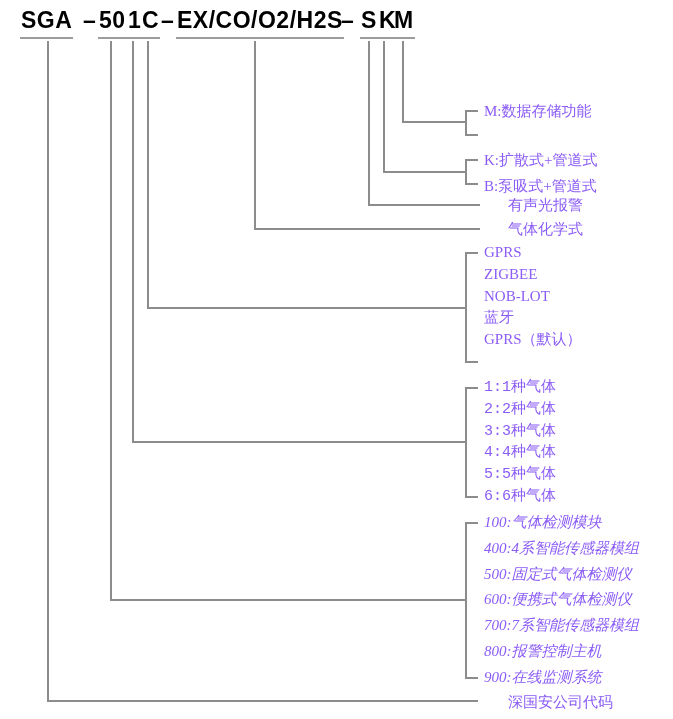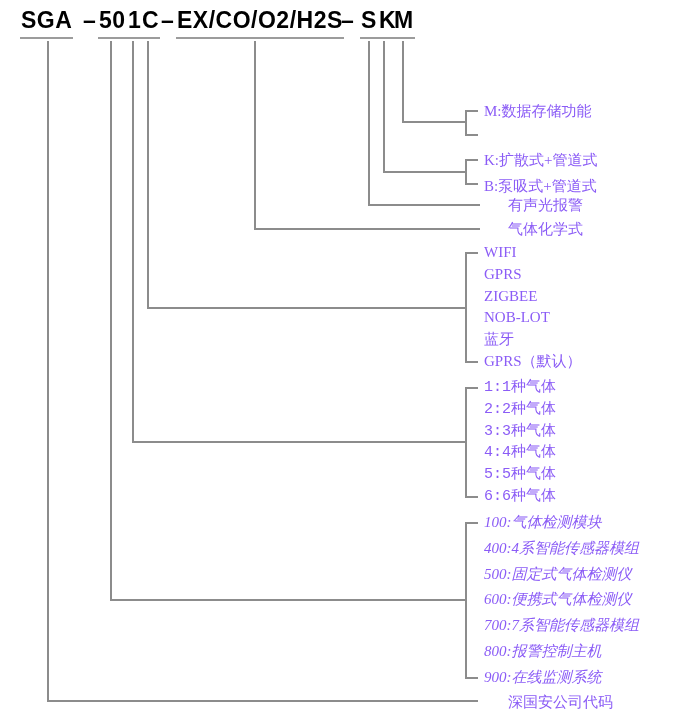--- a/index.html
+++ b/index.html
@@ -79,21 +79,20 @@
 
   <div class="grp g-sampling">
     <div class="row">K:扩散式+管道式</div>
     <div class="row">B:泵吸式+管道式</div>
   </div>
 
   <div class="lbl l-alarm">有声光报警</div>
   <div class="lbl l-chemical">气体化学式</div>
 
   <div class="grp g-comms">
-    <div class="row">WIFI</div>
     <div class="row">GPRS</div>
     <div class="row">ZIGBEE</div>
     <div class="row">NOB-LOT</div>
     <div class="row">蓝牙</div>
     <div class="row">GPRS（默认）</div>
   </div>
 
   <div class="grp g-gas">
     <div class="row">1:1种气体</div>
     <div class="row">2:2种气体</div>

